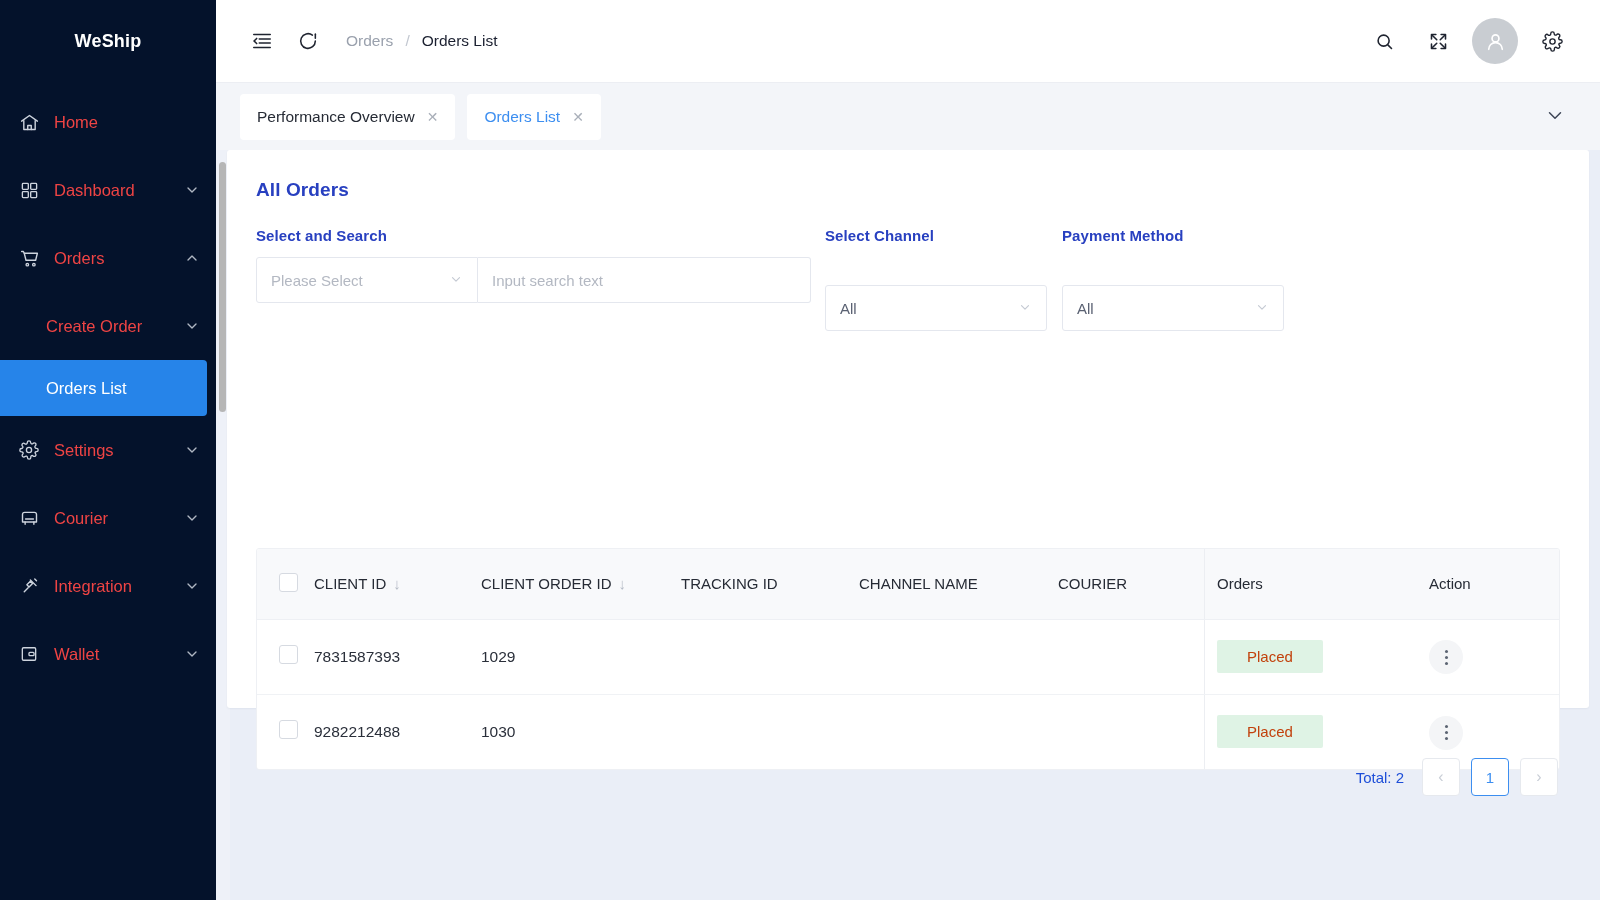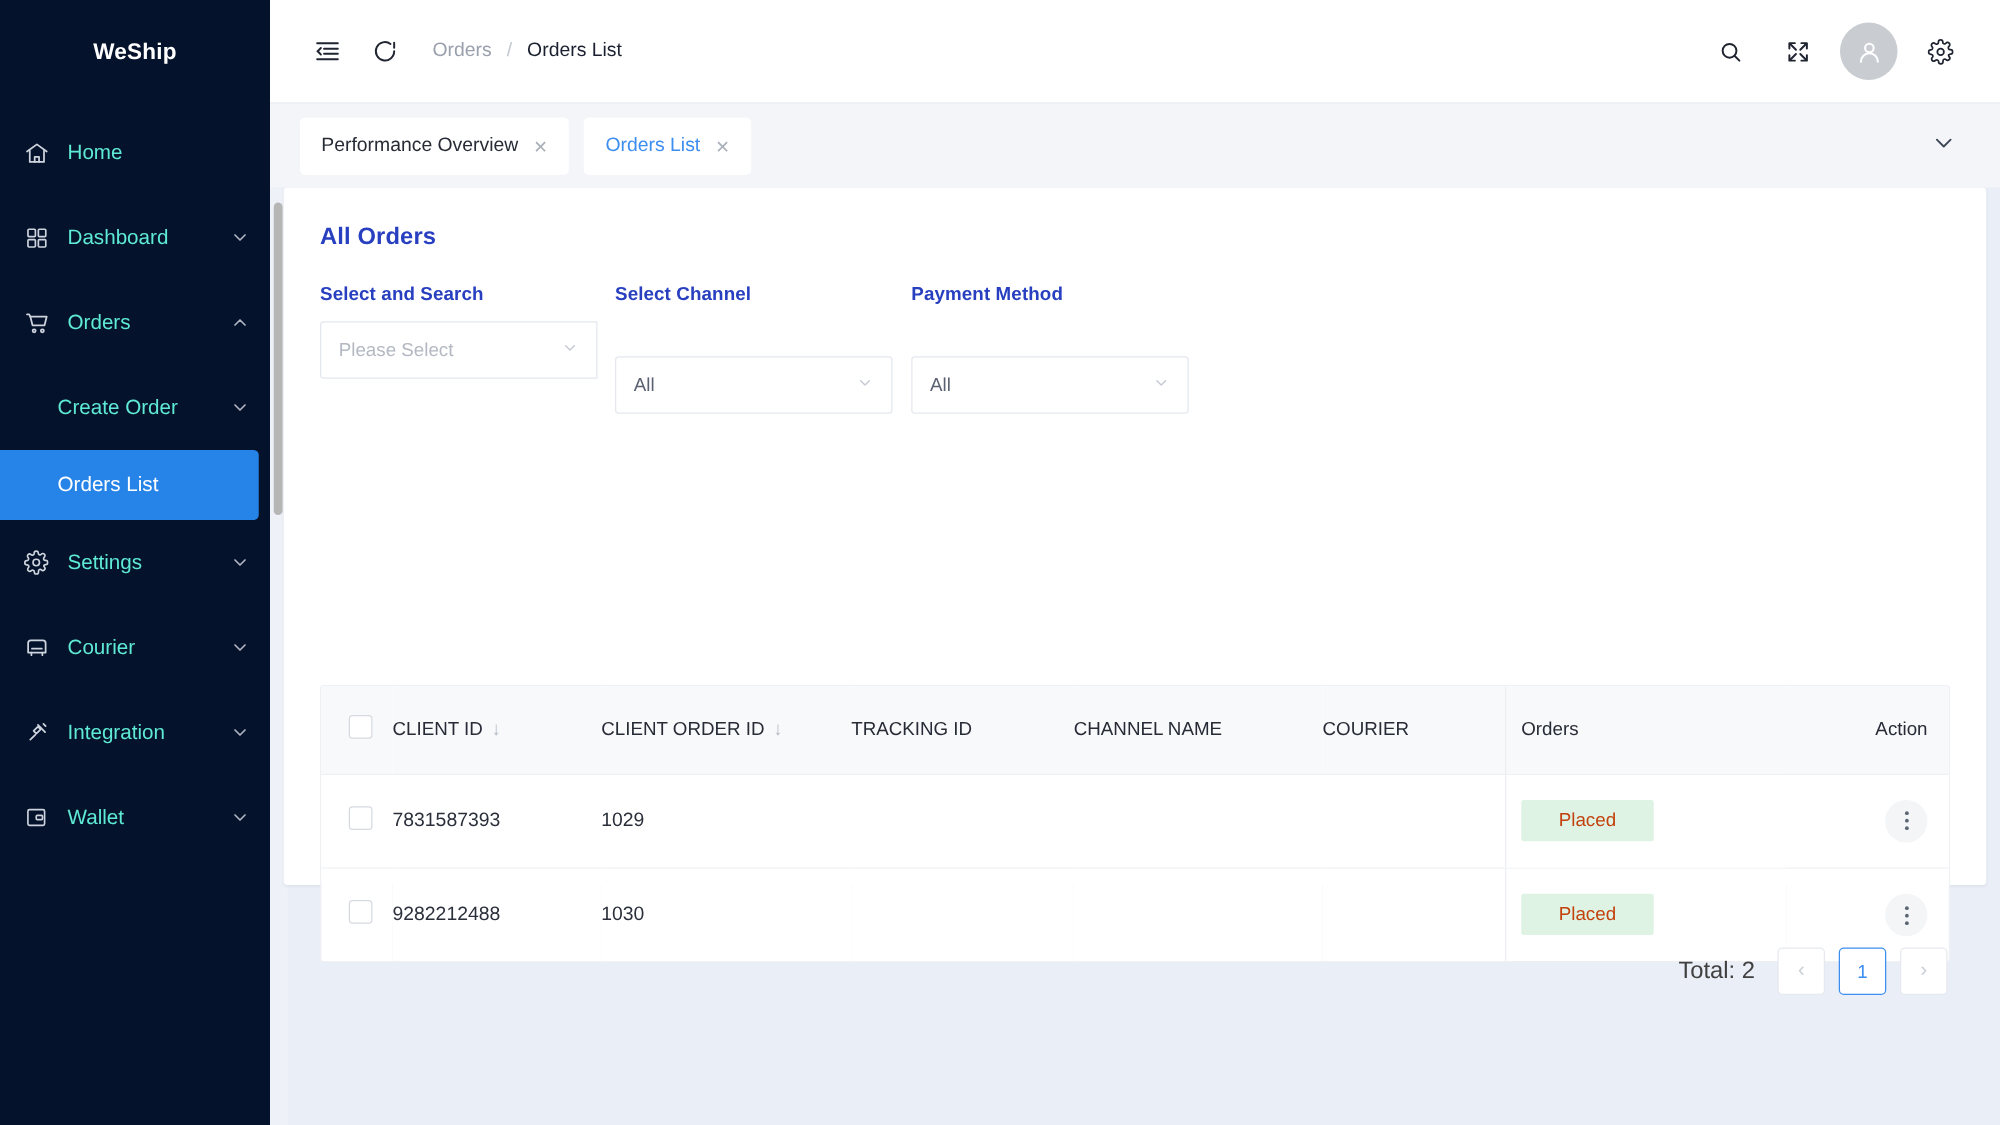--- a/index.html
+++ b/index.html
@@ -20,21 +20,21 @@
     overflow: hidden;
   }
   .brand {
     height: 82px; display: flex; align-items: center; justify-content: center;
     color: #ffffff; font-size: 18px; font-weight: bold; letter-spacing: .2px;
   }
   .nav { padding-top: 6px; }
   .nav-item {
     height: 68px; display: flex; align-items: center;
     padding-left: 18px; padding-right: 16px;
-    color: #5eead4; font-size: 16.5px; cursor: pointer;
+    color: #ef4444; font-size: 16.5px; cursor: pointer;
     position: relative;
   }
   .nav-item.sub { padding-left: 46px; }
   .nav-item.active {
     background: #2684e9; color: #ffffff;
     border-radius: 0 4px 4px 0;
     margin-right: 9px;
     height: 56px;
   }
   .nav-item .ico {
@@ -140,21 +140,21 @@
     border-bottom: 1px solid #f0f2f5; vertical-align: middle; background: #fff;
   }
   tbody tr:last-child td { border-bottom: none; }
   .c-chk { width: 57px; padding-left: 22px; }
   .c-order { width: 167px; }
   .c-client { width: 200px; }
   .c-track { width: 178px; }
   .c-chan { width: 199px; }
   .c-cour { width: 146px; }
   .c-status { width: 225px; padding-left: 13px; position: relative; }
-  .c-action { width: 132px; text-align: right; padding-right: 19px; }
+  .c-action { width: 132px; text-align: left; padding-right: 19px; }
   .c-status::before {
     content: ""; position: absolute; left: 0; top: 0; bottom: 0; width: 1px;
     background: #eceef2;
     box-shadow: -5px 0 6px -4px rgba(40,50,70,.10);
   }
   .chk {
     width: 19px; height: 19px; border: 1px solid #d6dae1; border-radius: 3px;
     background: #fff; display: inline-block; cursor: pointer;
   }
   .badge {
@@ -170,21 +170,21 @@
     display: block; width: 3px; height: 3px; border-radius: 50%; background: #5b6472;
     margin: 1.5px 0;
   }
   .kebab-in { display: flex; flex-direction: column; align-items: center; }
 
   
   .pager {
     position: absolute; right: 31px; top: 608px;
     display: flex; align-items: center; gap: 11px;
   }
-  .pg-total { font-size: 19px; color: #404040; margin-right: 7px; }
+  .pg-total { font-size: 15px; color: #1d4ed8; margin-right: 7px; }
   .pg-btn {
     width: 38px; height: 38px; border: 1px solid #e6e9ee; border-radius: 4px;
     background: #fff; display: inline-flex; align-items: center;
     justify-content: center; color: #c9ced6; font-size: 16px; cursor: pointer;
   }
   .pg-btn.cur { border-color: #3c8ef0; color: #3c8ef0; font-size: 15px; }
 
   
   .scrollstrip {
     position: absolute; left: 0px; top: 0; width: 14px; height: 100%;
@@ -421,20 +421,23 @@
           <div class="fgroup">
             <div class="flabel">Select and Search</div>
             <div class="frow">
               <div class="fld sel w-select">
                 <span>Please Select</span>
                 <span class="chev">
                   <svg width="14" height="14" viewBox="0 0 24 24" fill="none" stroke="#c5cad3" stroke-width="2" stroke-linecap="round" stroke-linejoin="round">
                       <polyline points="6 9.5 12 15.5 18 9.5"></polyline>
                     </svg>
                 </span>
+              </div>
+              <div class="fld w-search">
+                <span>Input search text</span>
               </div>
             </div>
           </div>
 
           <div class="fgroup gap-chan" style="margin-left:14px">
             <div class="flabel">Select Channel</div>
             <div class="fld sel val w-std">
               <span>All</span>
               <span class="chev">
                 <svg width="14" height="14" viewBox="0 0 24 24" fill="none" stroke="#c5cad3" stroke-width="2" stroke-linecap="round" stroke-linejoin="round">

